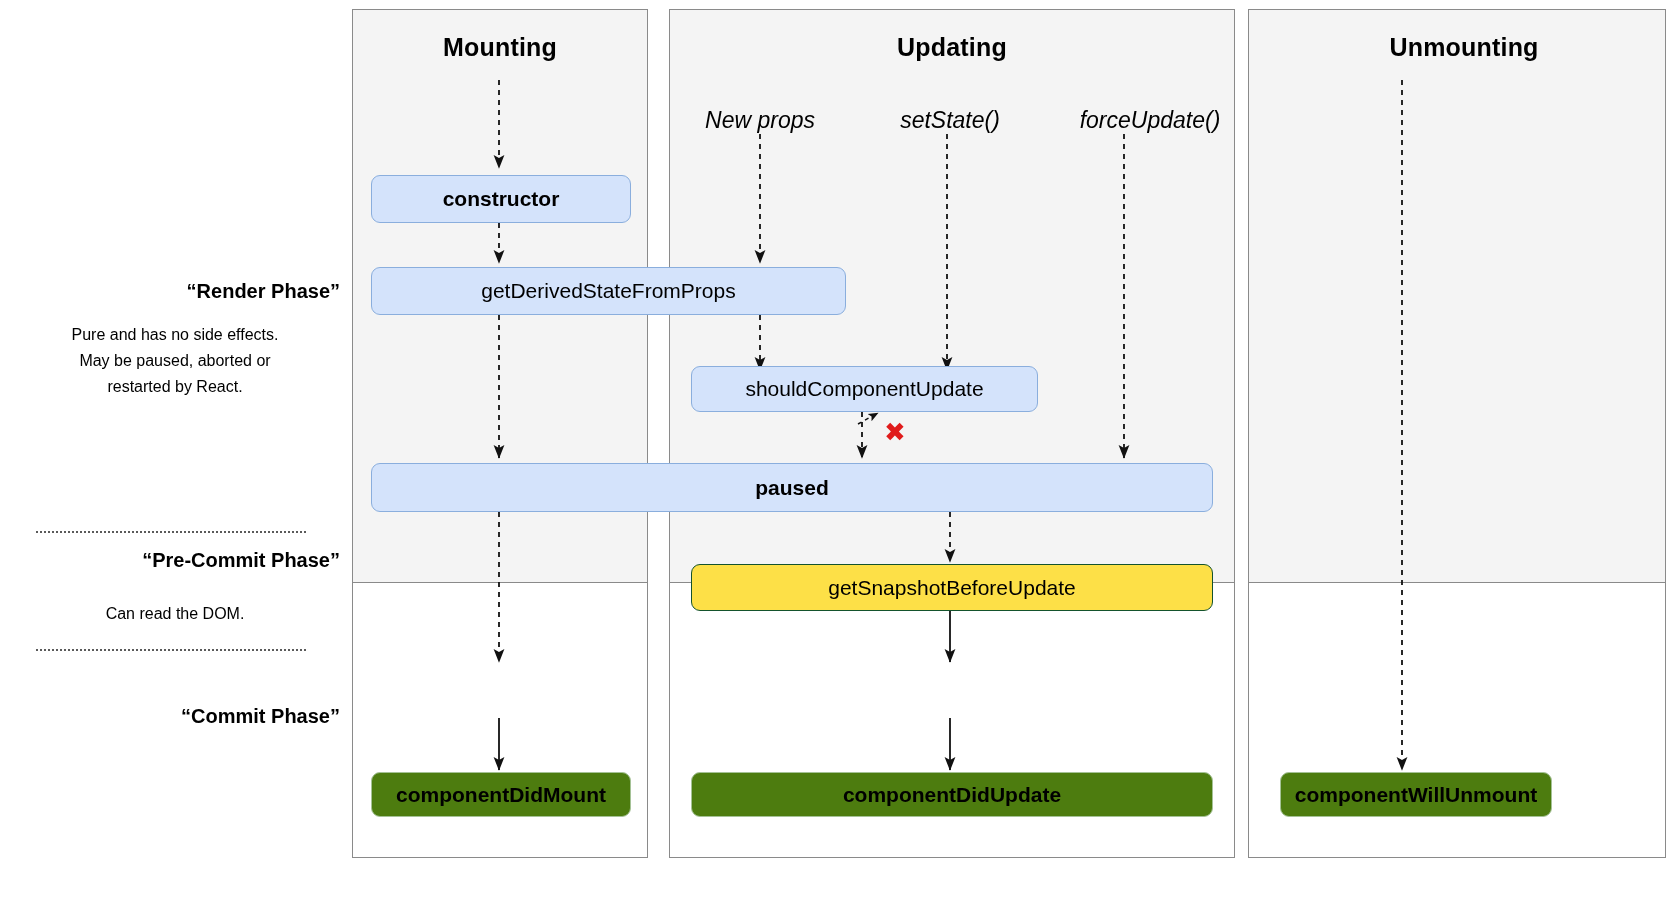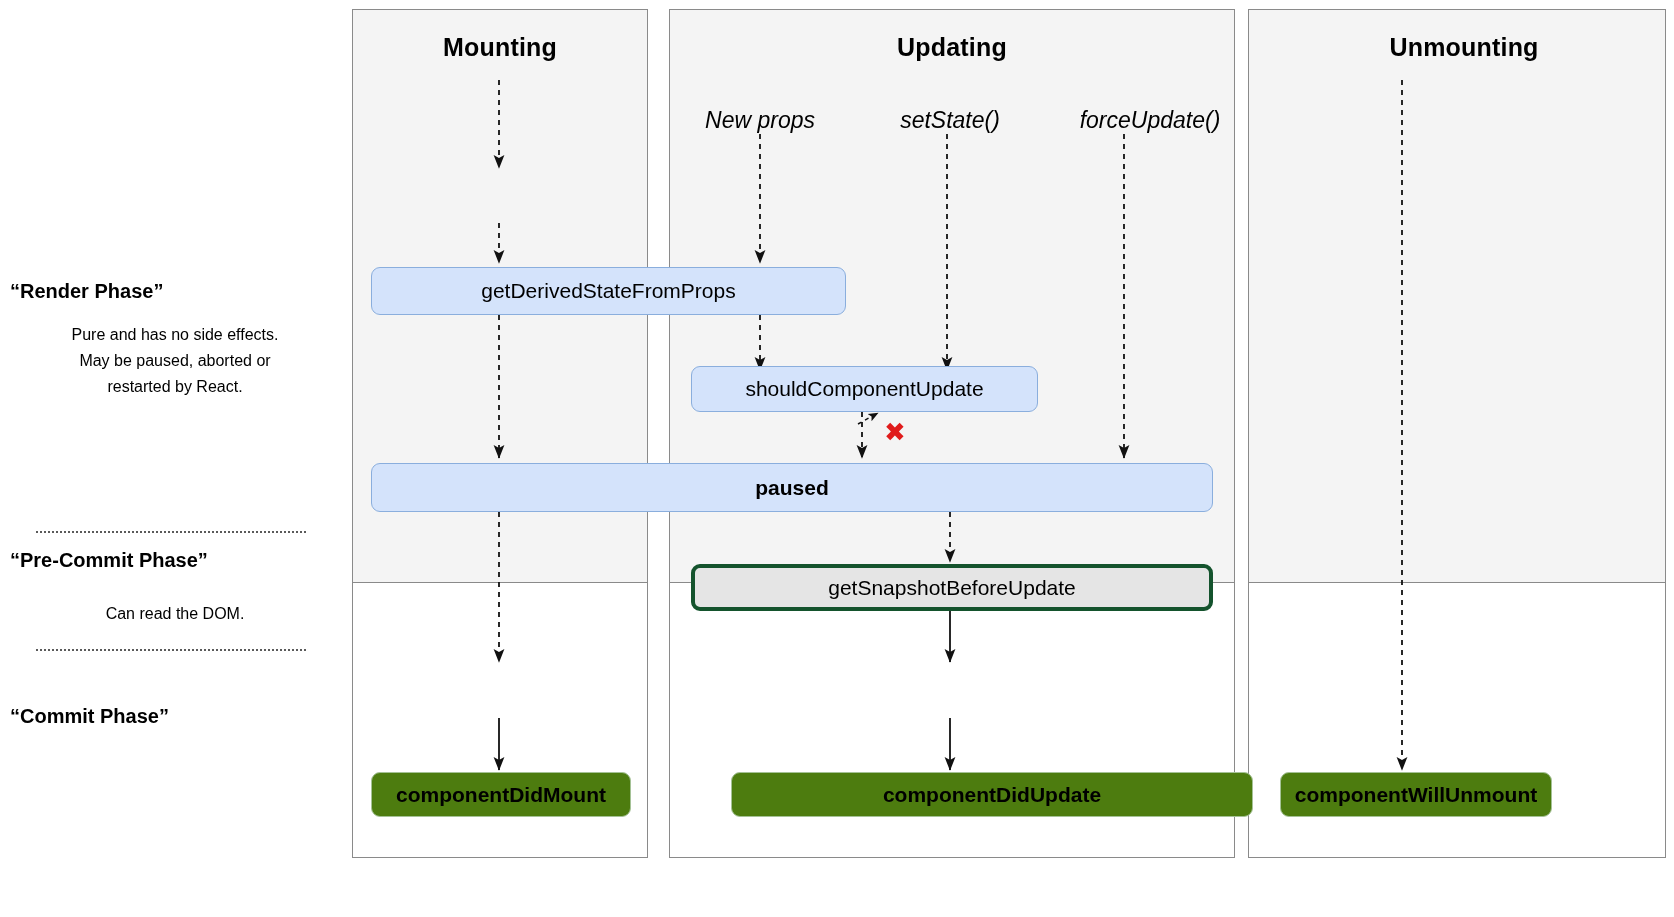--- a/index.html
+++ b/index.html
@@ -38,21 +38,21 @@
     text-align: center;
     font-weight: bold;
     font-size: 25px;
     letter-spacing: 0.2px;
     white-space: nowrap;
   }
 
   
   .legend-head {
     position: absolute;
-    text-align: left;
+    text-align: right;
     font-weight: bold;
     font-size: 20px;
     white-space: nowrap;
   }
   .legend-body {
     position: absolute;
     text-align: center;
     font-size: 16px;
     line-height: 26px;
   }
@@ -72,22 +72,22 @@
     justify-content: center;
     text-align: center;
     font-size: 21px;
     z-index: 5;
   }
   .node.blue {
     background: #d4e3fb;
     border: 1px solid #8aaedd;
   }
   .node.yellow {
-    background: #e5e5e5;
-    border: 4px solid #14532d;
+    background: #fde047;
+    border: 1px solid #14532d;
   }
   .node.green {
     background: #4d7c0f;
     border: 1px solid #a5c296;
   }
   .node.bold { font-weight: bold; }
   .node.italic { font-style: italic; }
 
   
   .trigger {
@@ -187,29 +187,30 @@
       <line x1="950" y1="611" x2="950" y2="662" stroke="#111" stroke-width="1.8" marker-end="url(#arw)"></line>
 
       <line x1="950" y1="718" x2="950" y2="770" stroke="#111" stroke-width="1.8" marker-end="url(#arw)"></line>
 
       <line x1="1402" y1="80" x2="1402" y2="770" stroke="#111" stroke-width="1.8" stroke-dasharray="5,5" marker-end="url(#arw)"></line>
     </svg>
   </div>
 
   <div class="xmark" style="left:884px; top:419px;">✖</div>
 
+  <div class="node blue bold" style="left:371px; top:175px; width:260px; height:48px;">constructor</div>
 
   <div class="node blue" style="left:371px; top:267px; width:475px; height:48px;">getDerivedStateFromProps</div>
 
   <div class="node blue" style="left:691px; top:366px; width:347px; height:46px;">shouldComponentUpdate</div>
 
   <div class="node blue bold" style="left:371px; top:463px; width:842px; height:49px;">paused</div>
 
   <div class="node yellow" style="left:691px; top:564px; width:522px; height:47px;">getSnapshotBeforeUpdate</div>
 
 
   <div class="node green bold" style="left:371px; top:772px; width:260px; height:45px;">componentDidMount</div>
 
-  <div class="node green bold" style="left:691px; top:772px; width:522px; height:45px;margin-left:40px;">componentDidUpdate</div>
+  <div class="node green bold" style="left:691px; top:772px; width:522px; height:45px;">componentDidUpdate</div>
 
   <div class="node green bold" style="left:1280px; top:772px; width:272px; height:45px;">componentWillUnmount</div>
 
 </div>
 
 </body></html>

